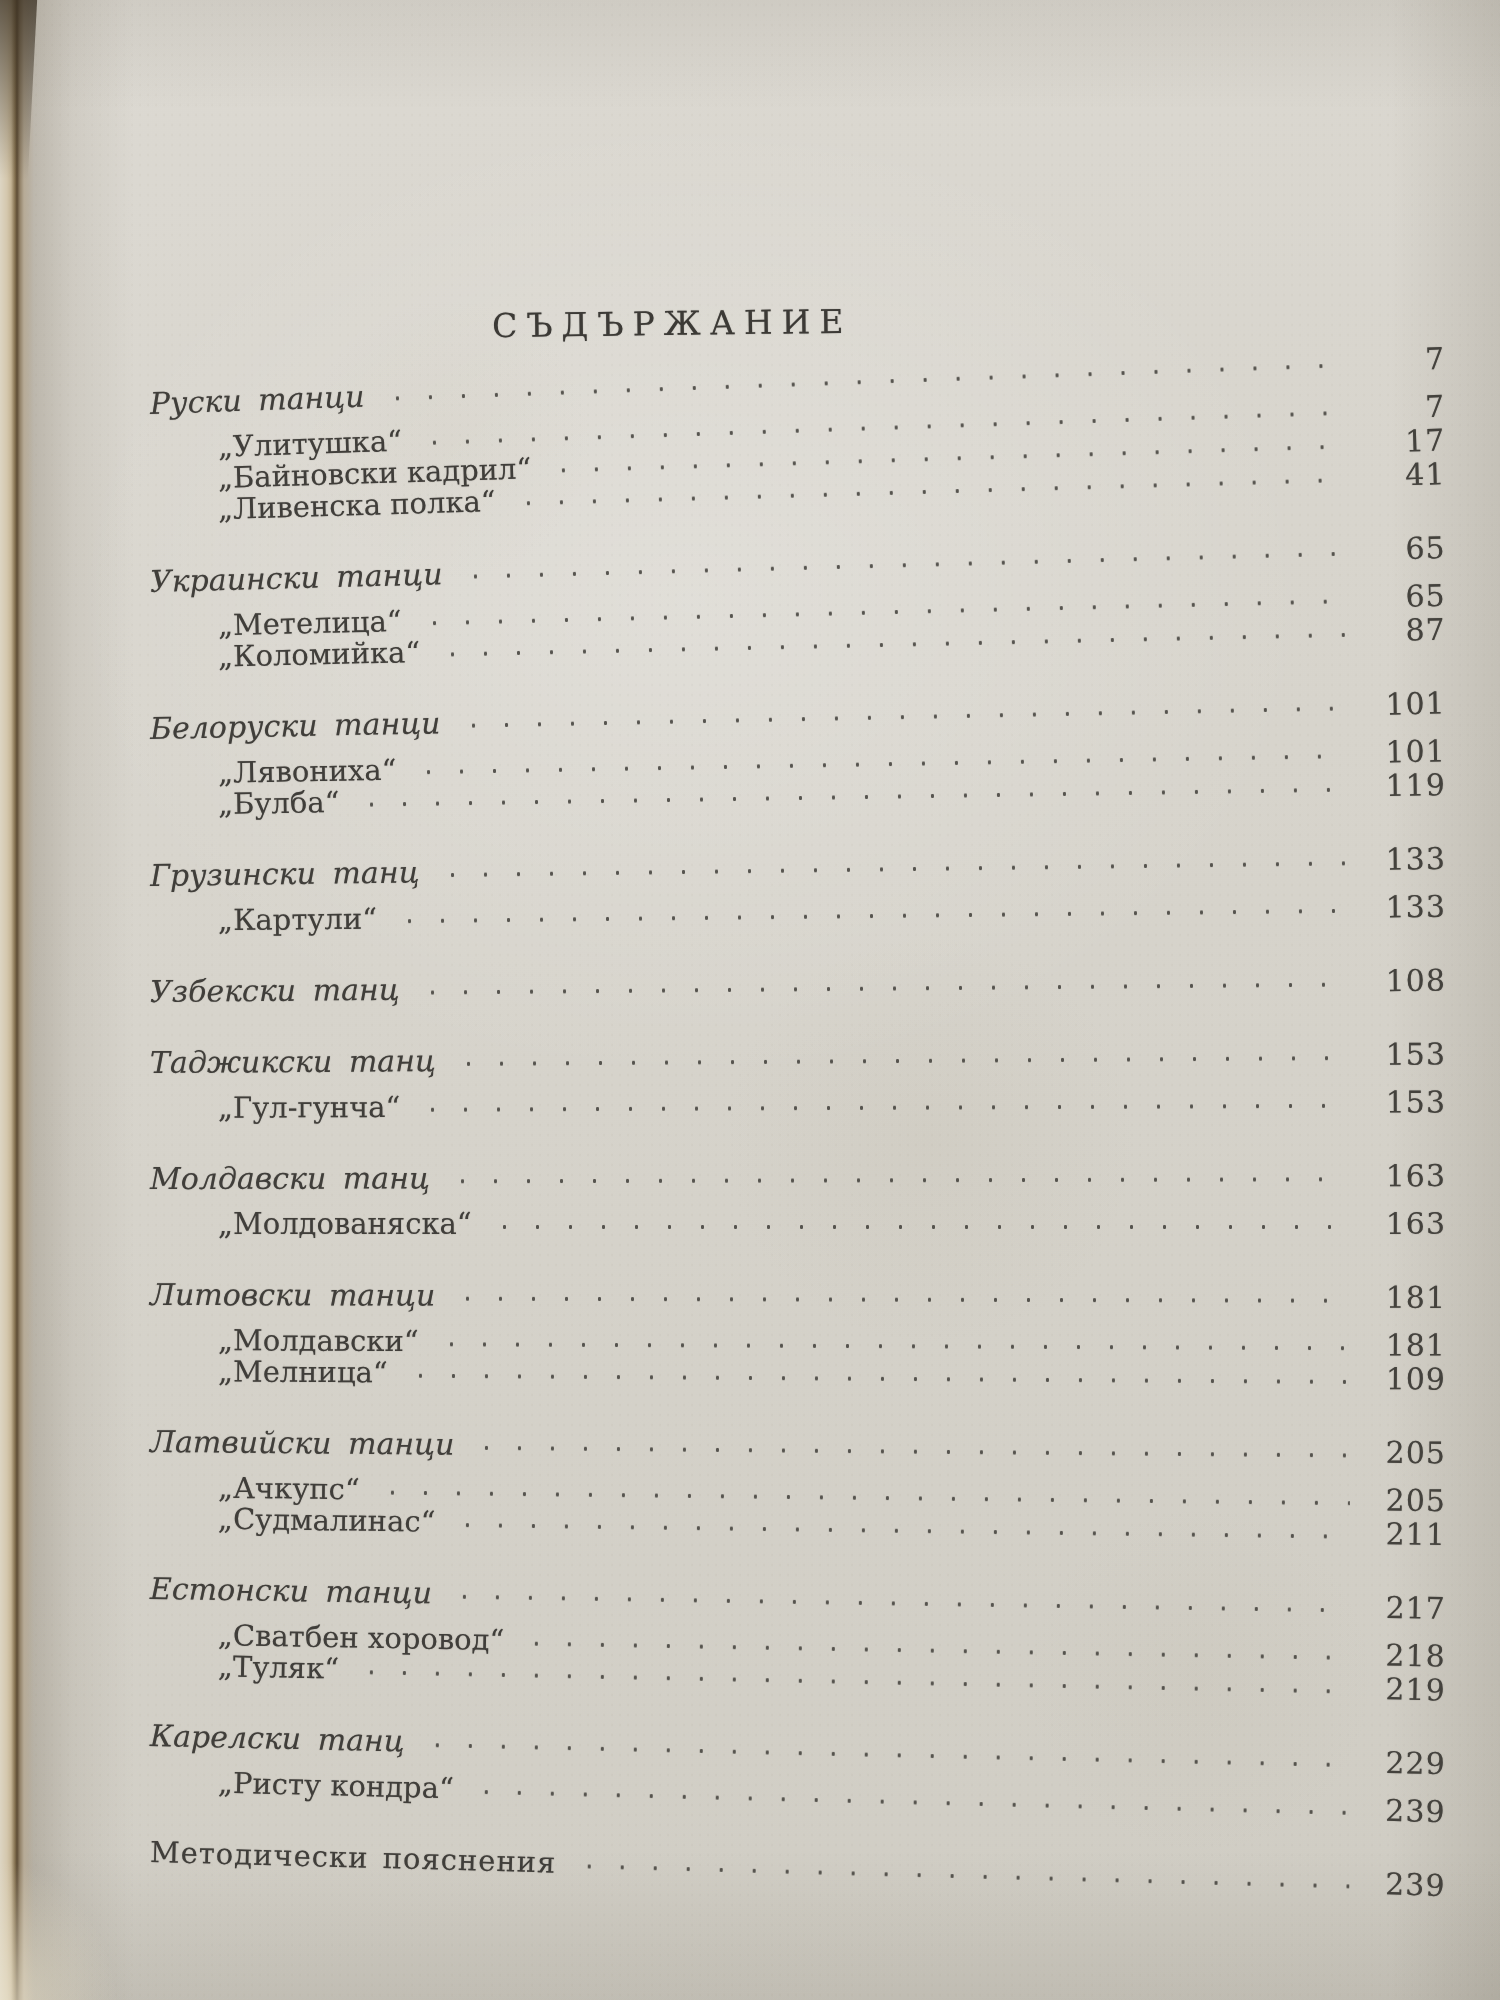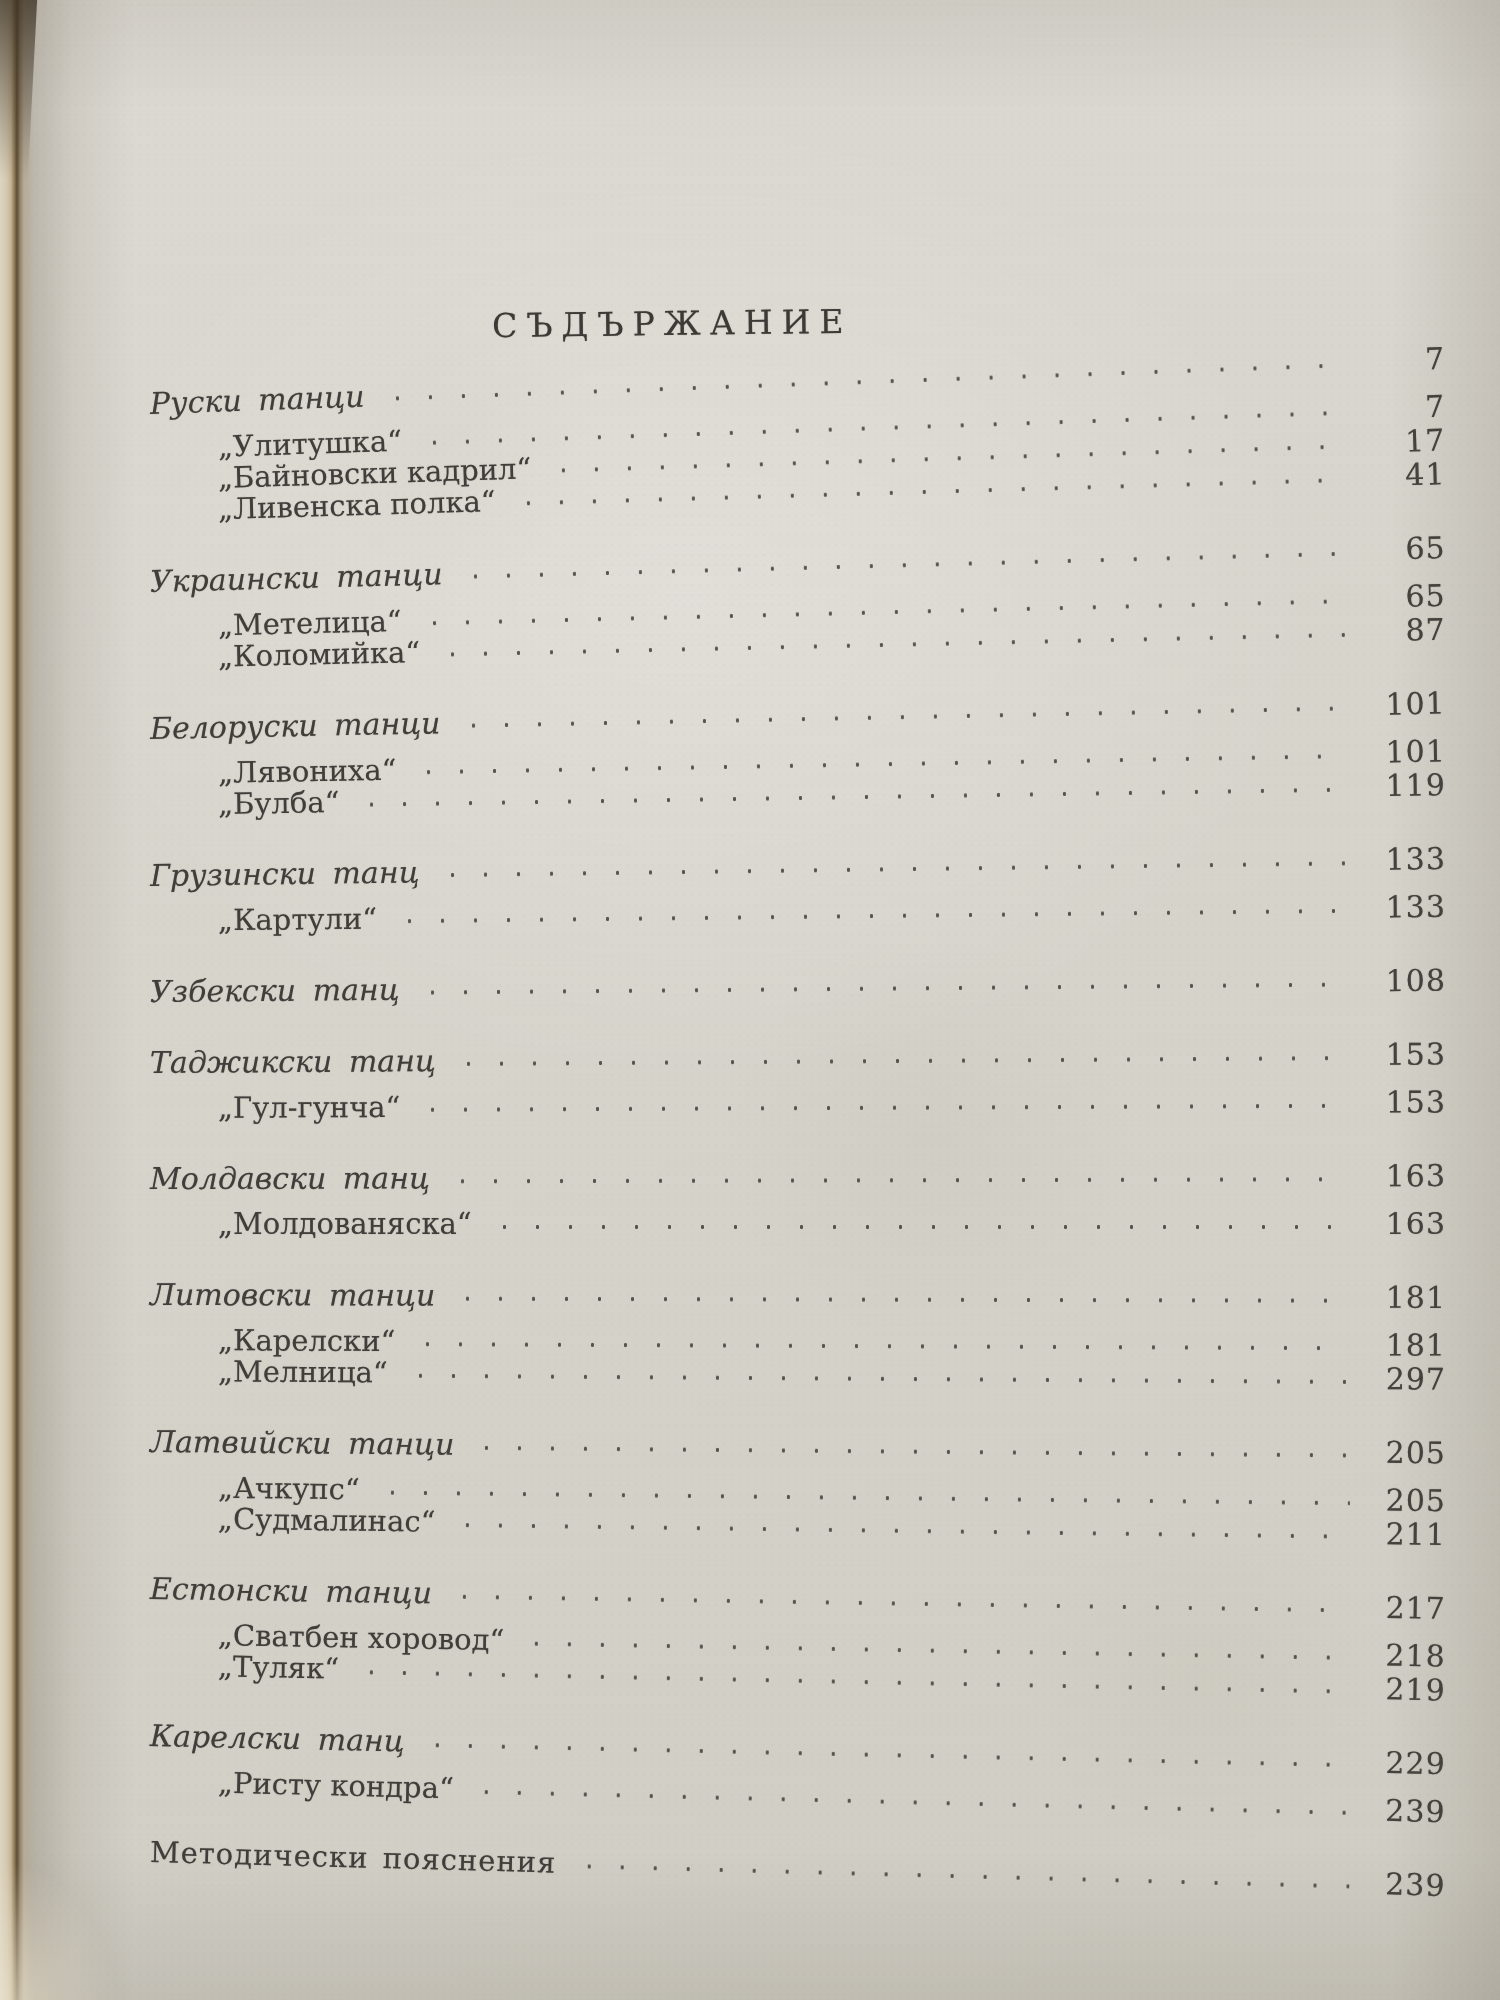--- a/index.html
+++ b/index.html
@@ -184,28 +184,28 @@
     <span class="label">„Молдованяска“</span>
     <span class="dots"></span>
     <span class="pagenum">163</span>
   </div>
     <div class="row section" style="transform: rotate(0.13deg);">
     <span class="label">Литовски танци</span>
     <span class="dots"></span>
     <span class="pagenum">181</span>
   </div>
     <div class="row sub first-sub" style="transform: rotate(0.25deg);">
-    <span class="label">„Карелски“</span>
+    <span class="label">„Молдавски“</span>
     <span class="dots"></span>
     <span class="pagenum">181</span>
   </div>
     <div class="row sub" style="transform: rotate(0.38deg);">
     <span class="label">„Мелница“</span>
     <span class="dots"></span>
-    <span class="pagenum">297</span>
+    <span class="pagenum">109</span>
   </div>
     <div class="row section" style="transform: rotate(0.5deg);">
     <span class="label">Латвийски танци</span>
     <span class="dots"></span>
     <span class="pagenum">205</span>
   </div>
     <div class="row sub first-sub" style="transform: rotate(0.63deg);">
     <span class="label">„Ачкупс“</span>
     <span class="dots"></span>
     <span class="pagenum">205</span>

